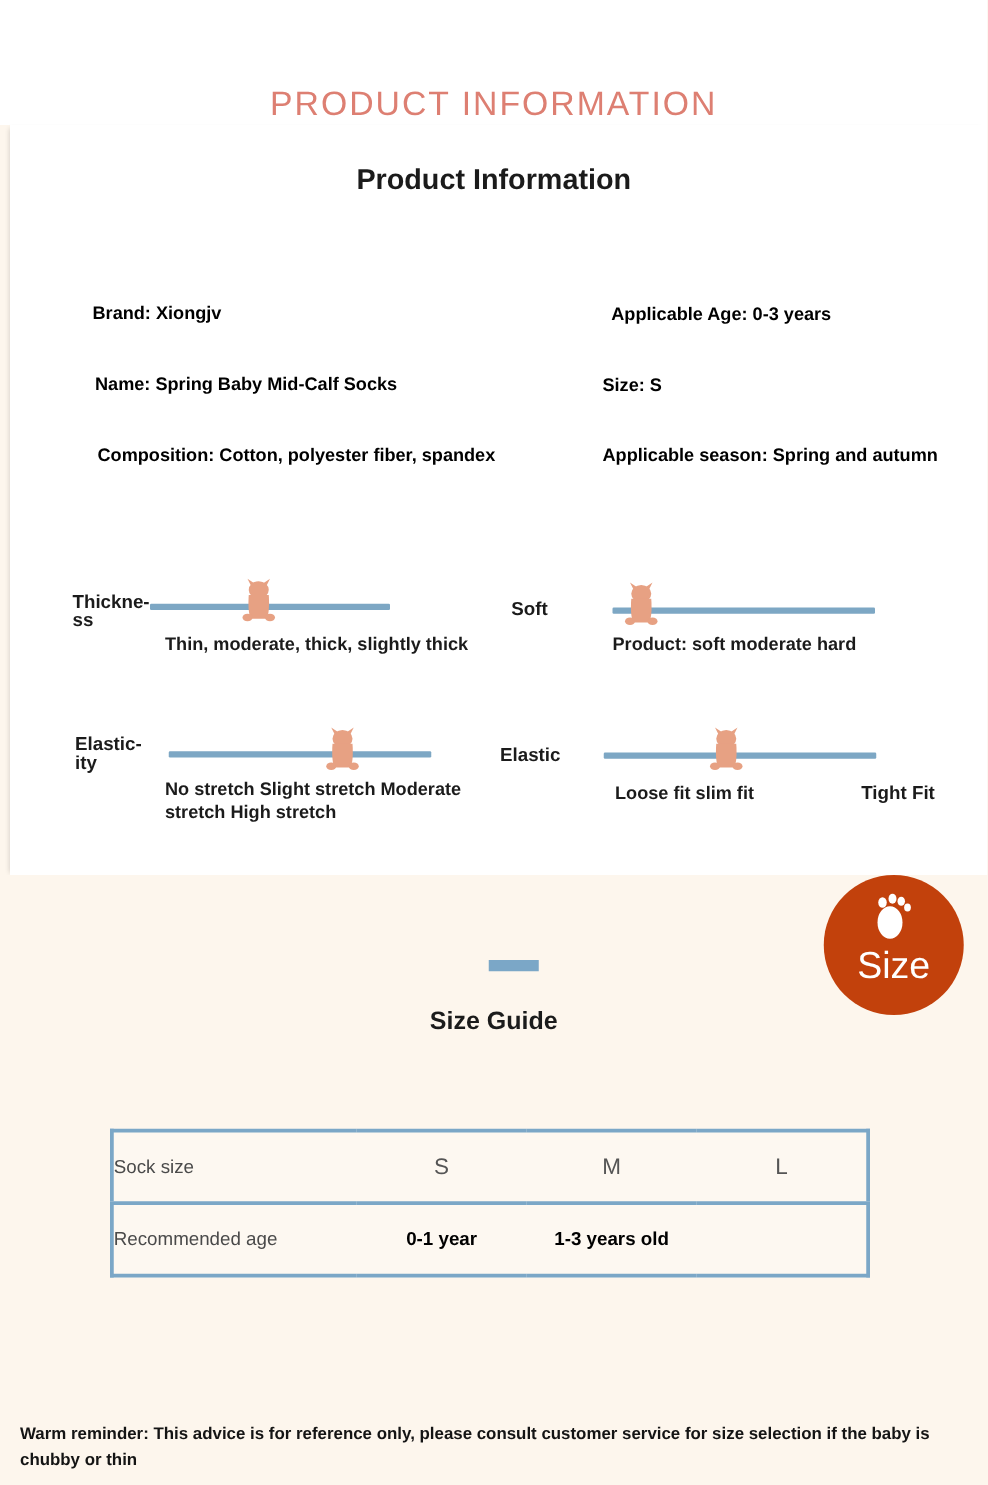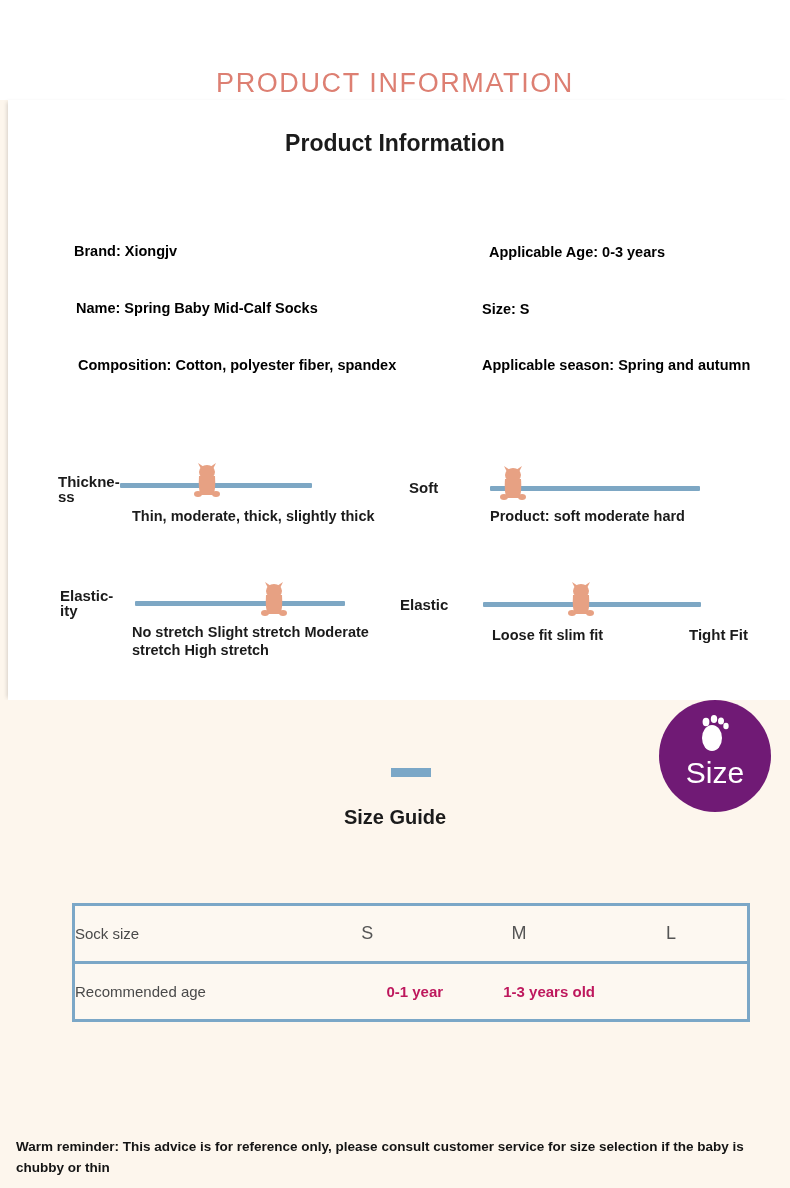--- a/index.html
+++ b/index.html
@@ -125,21 +125,21 @@
     position: absolute;
     left: 0; top: 700px;
     width: 790px; height: 488px;
     background: #fdf6ed;
   }
   .size-badge {
     position: absolute;
     left: 659px; top: 700px;
     width: 112px; height: 112px;
     border-radius: 50%;
-    background: #701a75;
+    background: #c2410c;
     text-align: center;
   }
   .size-badge .foot {
     position: absolute;
     left: 50%; top: 14px;
     transform: translateX(-50%);
   }
   .size-badge .badge-text {
     position: absolute;
     left: 0; top: 56px;
@@ -160,22 +160,22 @@
     width: 790px;
     text-align: center;
     font-size: 20px;
     font-weight: bold;
     color: #1b1b1b;
   }
 
   
   .size-table {
     position: absolute;
-    left: 72px; top: 903px;
-    width: 678px;
+    left: 88px; top: 903px;
+    width: 608px;
     border: 3px solid #7ba7c7;
     border-collapse: collapse;
     background: #fdf8f1;
   }
   .size-table td {
     border-top: 3px solid #7ba7c7;
     border-bottom: 3px solid #7ba7c7;
     height: 55px;
     padding: 0;
     vertical-align: middle;
@@ -199,23 +199,23 @@
     width: 195px;
   }
   .cell-val {
     text-align: center;
     font-size: 17px;
     color: #4a4a4a;
     font-weight: 400;
     width: 137px;
   }
   .cell-val-bold {
-    text-align: right;
-    font-size: 15px;
-    color: #be185d;
+    text-align: center;
+    font-size: 15px;
+    color: #000000;
     font-weight: bold;
     width: 137px;
   }
   .cell-size-letter {
     text-align: center;
     font-size: 18px;
     color: #555;
     font-weight: 400;
     width: 137px;
   }

